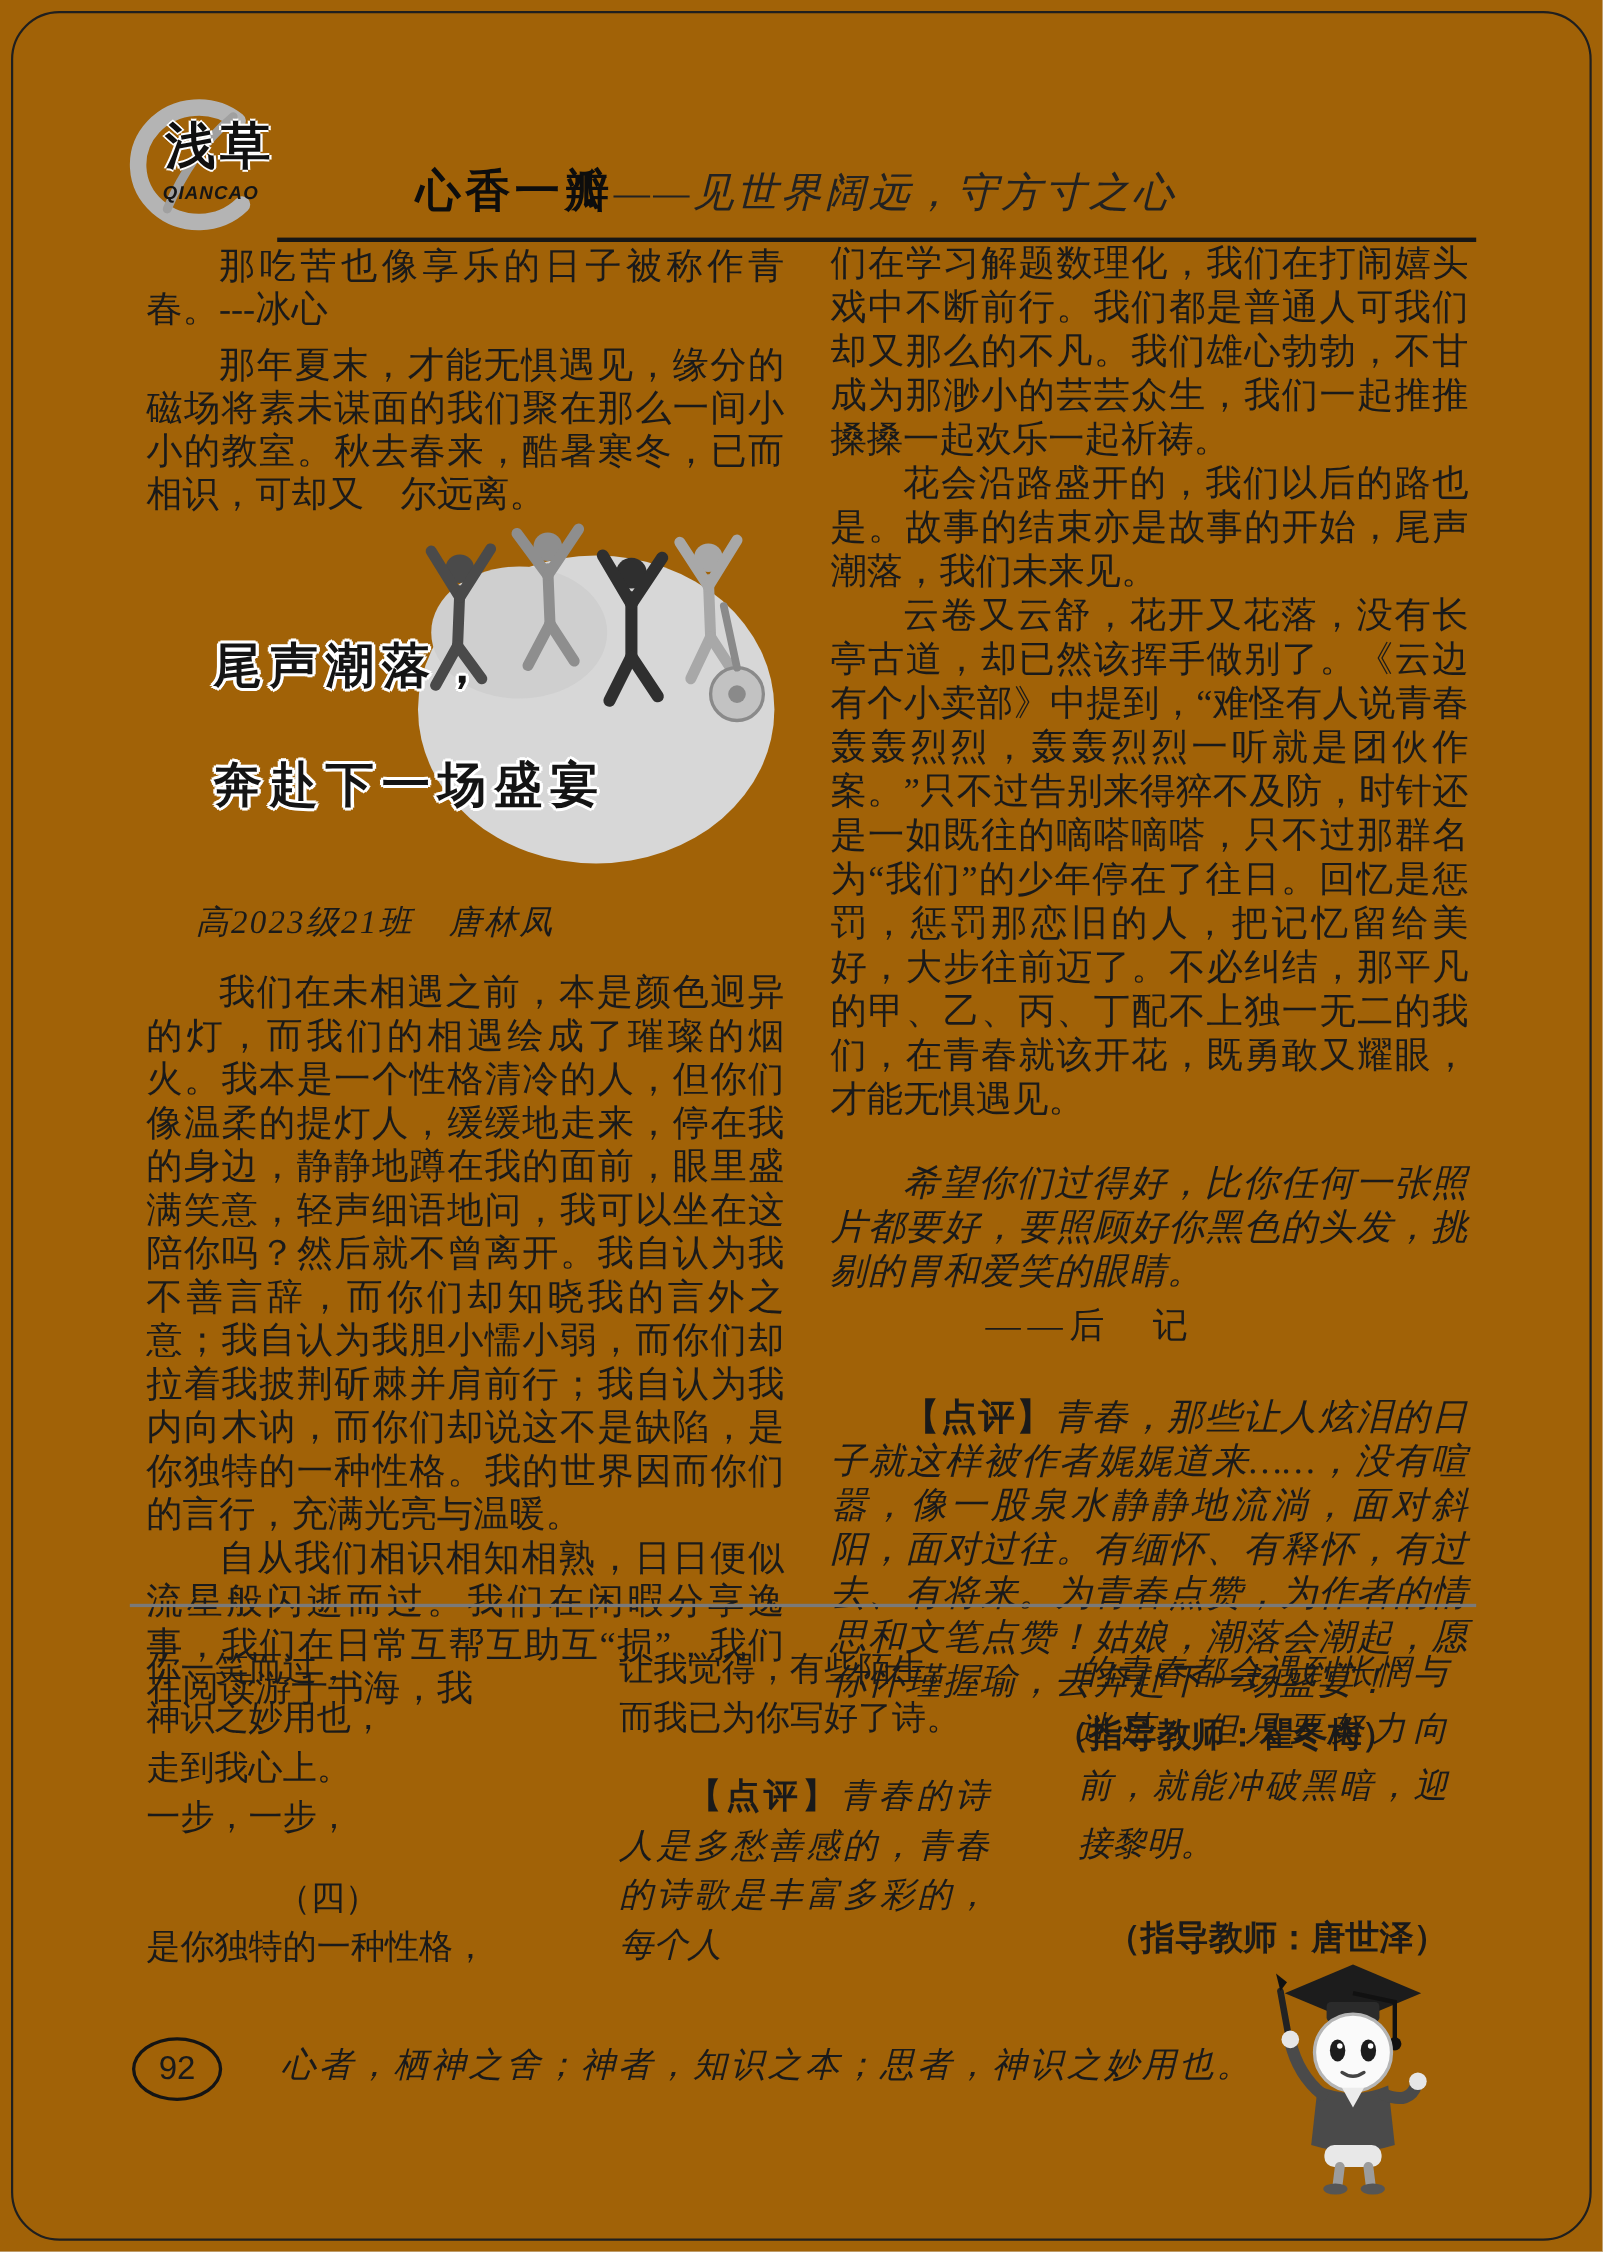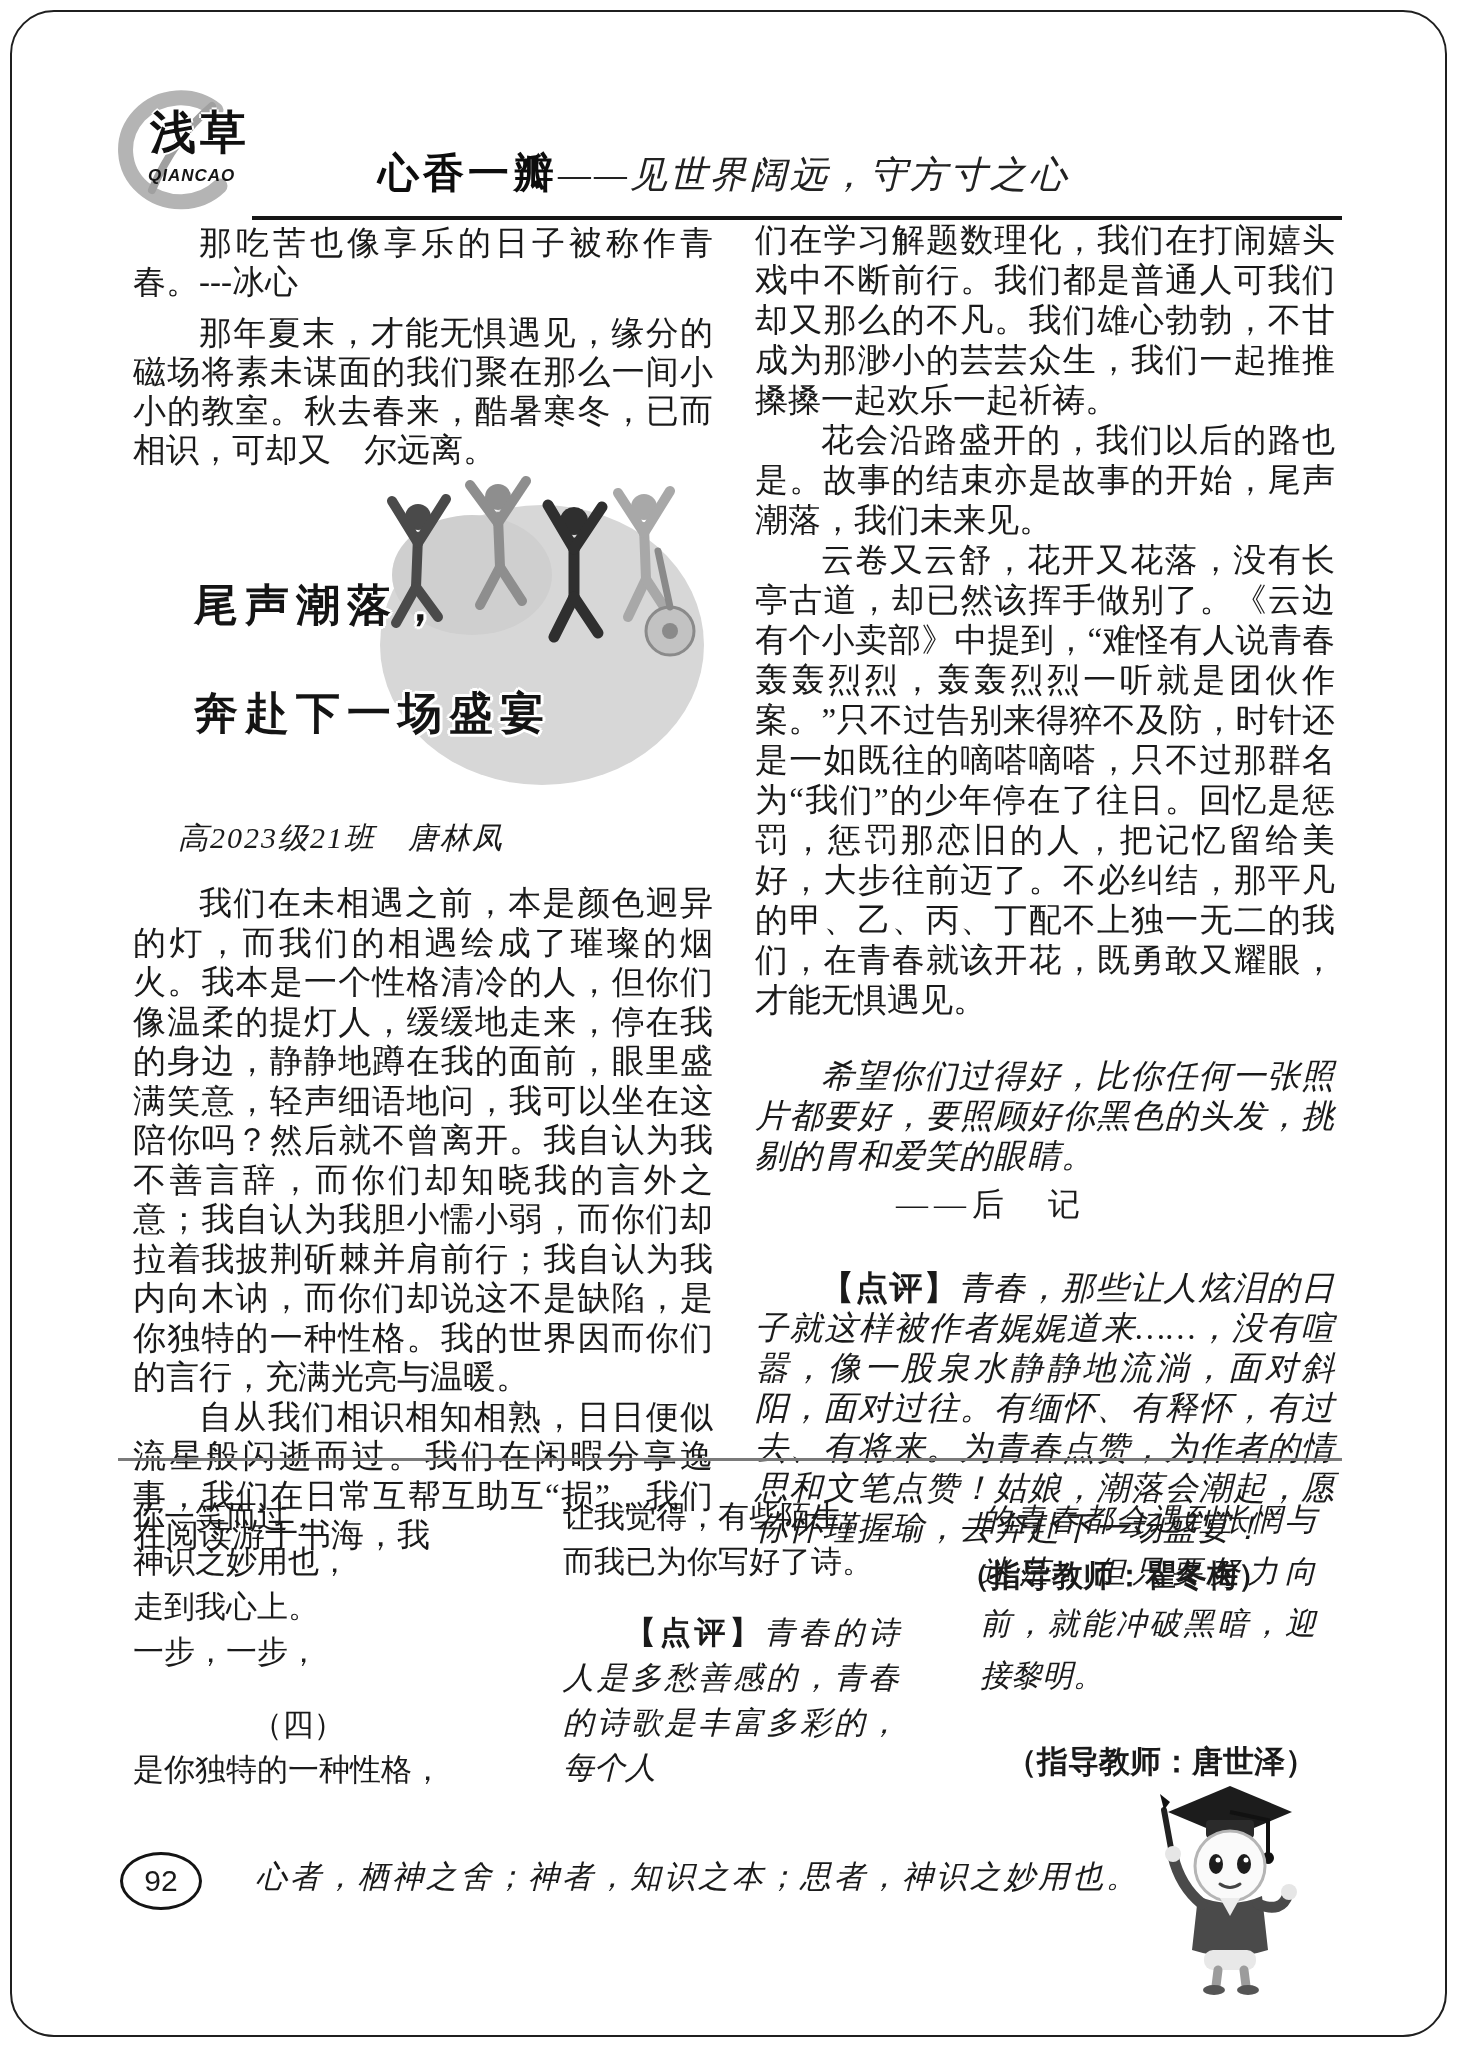--- a/index.html
+++ b/index.html
@@ -1,16 +1,16 @@
 <!DOCTYPE html>
 <html><head>
 <meta charset="utf-8">
 <style>
   html,body{margin:0;padding:0;background:#e9e9e9;}
-  .page{position:relative;width:1457px;height:2047px;background:#ffffff;margin:0 auto;
+  .page{position:relative;width:1457px;height:2047px;background:#a16207;margin:0 auto;
         font-family:"Liberation Serif",serif;color:#1a1a1a;overflow:hidden;}
   .frame{position:absolute;left:10px;top:10px;right:10px;bottom:10px;
          border:2px solid #1f1f1f;border-radius:44px;pointer-events:none;}
 
   
   .logo{position:absolute;left:86px;top:90px;width:180px;height:130px;}
   .logo svg{position:absolute;left:0;top:0;}
   .logo-cn{position:absolute;left:64px;top:12px;font-size:46px;font-weight:bold;letter-spacing:4px;
            color:#101010;text-shadow:2px 0 #fff,-2px 0 #fff,0 2px #fff,0 -2px #fff;}
   .logo-en{position:absolute;left:62px;top:76px;font-family:"Liberation Sans",sans-serif;

